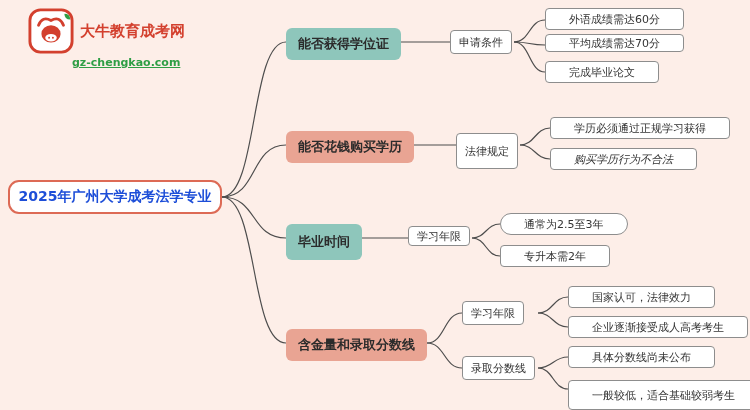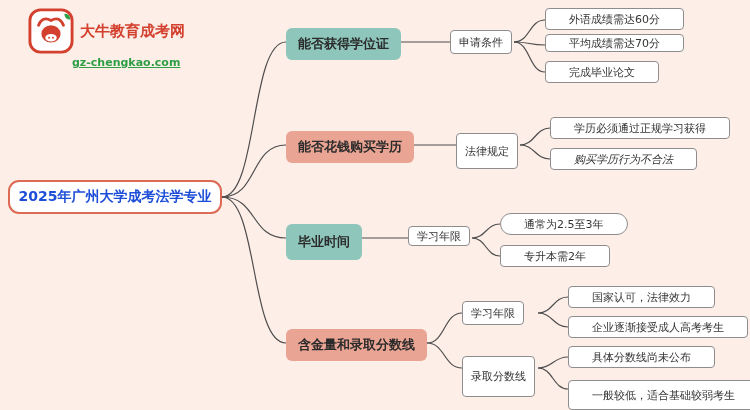--- a/index.html
+++ b/index.html
@@ -106,17 +106,17 @@
 
   <div class="node branch teal" style="left:286px;top:224px;height:36px;">毕业时间</div>
   <div class="node mid" style="left:408px;top:226px;height:20px;">学习年限</div>
   <div class="node leaf" style="left:500px;top:213px;height:22px;border-radius:11px;">通常为2.5至3年</div>
   <div class="node leaf" style="left:500px;top:245px;height:22px;">专升本需2年</div>
 
   <div class="node branch salmon" style="left:286px;top:329px;height:28px;">含金量和录取分数线</div>
   <div class="node mid" style="left:462px;top:301px;height:24px;">学习年限</div>
   <div class="node leaf" style="left:568px;top:286px;height:22px;">国家认可，法律效力</div>
   <div class="node leaf" style="left:568px;top:316px;height:22px;">企业逐渐接受成人高考考生</div>
-  <div class="node mid" style="left:462px;top:356px;height:41px;">录取分数线</div>
+  <div class="node mid" style="left:462px;top:356px;height:24px;">录取分数线</div>
   <div class="node leaf" style="left:568px;top:346px;height:22px;">具体分数线尚未公布</div>
   <div class="node leaf" style="left:568px;top:380px;height:30px;">一般较低，适合基础较弱考生</div>
 
 </div>
 
 </body></html>

